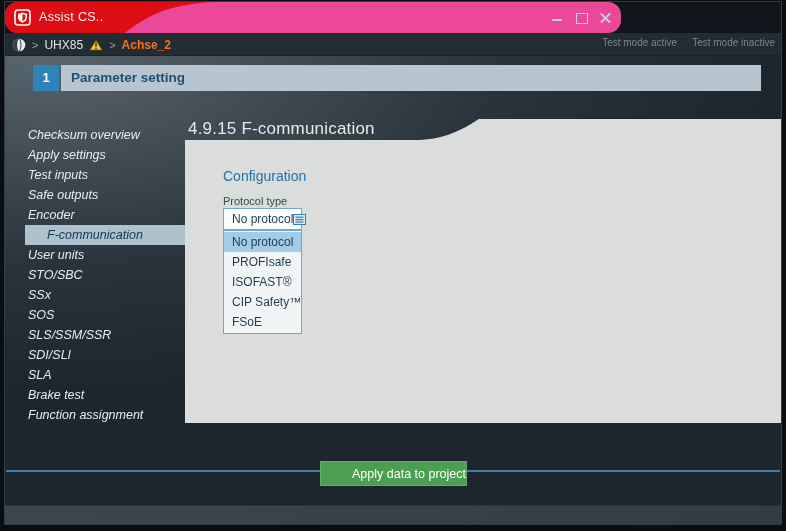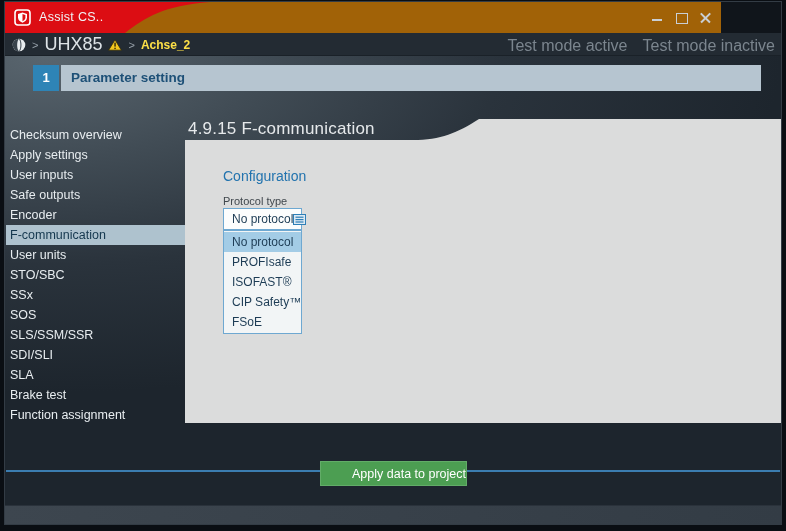--- a/index.html
+++ b/index.html
@@ -4,54 +4,54 @@
 <style>
   * { margin:0; padding:0; box-sizing:border-box; }
   body { background:#0a0e13; font-family:"Liberation Sans", sans-serif; }
   #screen { position:relative; width:786px; height:531px; background:#0a0e13; overflow:hidden;
             -webkit-font-smoothing:antialiased; }
 
   .window { position:absolute; left:5px; top:2px; width:776px; height:522px;
             background:#10151b; box-shadow:0 0 0 1px #333c45; }
 
   
-  .titlebar { position:absolute; left:0; top:0; width:716px; height:31px; background:#a16207; overflow:hidden; }
+  .titlebar { position:absolute; left:0; top:0; width:616px; height:31px; background:#ec4899; overflow:hidden;border-radius:13px; }
   .swoosh { position:absolute; left:0; top:0; }
   .logo { position:absolute; left:9px; top:7px; }
   .app-title { position:absolute; left:34px; top:0; line-height:31px; font-size:12.5px; color:#f0f3f5; letter-spacing:0.3px; }
   .controls { position:absolute; right:9px; top:0; height:31px; display:flex; align-items:center; gap:11px; }
   .wc { position:relative; width:13px; height:13px; cursor:pointer; }
   .wc-min::after { content:""; position:absolute; left:1px; top:8px; width:10px; height:2px; background:#c9cfd5; }
   .wc-max::after { content:""; position:absolute; left:1px; top:2px; width:10px; height:9px; border:1.5px solid #c9cfd5; }
   .wc-close::before, .wc-close::after { content:""; position:absolute; left:0; top:6px; width:13px; height:1.6px; background:#c9cfd5; }
   .wc-close::before { transform:rotate(45deg); }
   .wc-close::after  { transform:rotate(-45deg); }
 
   
   .crumbbar { position:absolute; left:0; top:31px; width:776px; height:23px; background:#232b33; border-bottom:1px solid #1a2128; }
   .crumbs { position:absolute; left:7px; top:0; height:23px; display:flex; align-items:center; gap:6px; }
   .crumb-sep { color:#97a1aa; font-size:11px; }
-  .crumb-device { color:#dde3e7; font-size:18px; }
-  .crumb-axis { color:#fde047; font-size:12px; font-weight:bold; }
+  .crumb-device { color:#dde3e7; font-size:12px; }
+  .crumb-axis { color:#f97316; font-size:12px; font-weight:bold; }
   .testmodes { position:absolute; right:3px; top:3px; display:flex; gap:9px; }
-  .testmode { font-size:16px; color:#7b858e; padding:1px 3px 3px 3px; border-bottom:1px solid #4e5760; cursor:pointer; }
+  .testmode { font-size:10px; color:#7b858e; padding:1px 3px 16px 3px; border-bottom:1px solid #4e5760; cursor:pointer; }
 
   
   .main { position:absolute; left:0; top:54px; width:776px; height:449px;
           background:radial-gradient(95% 75% at 5% 0%, #59656e 0%, #414c55 30%, #2a333c 62%, #1d252d 100%); }
 
   .step-square { position:absolute; left:28px; top:9px; width:26px; height:26px; background:#2e84b6;
                  color:#fff; font-size:13px; font-weight:bold; text-align:center; line-height:26px; }
   .step-bar { position:absolute; left:56px; top:9px; width:700px; height:26px; background:#b6c5d0; cursor:pointer; }
   .step-bar span { display:block; padding-left:10px; line-height:26px; font-size:13.5px; font-weight:600; color:#1d5077; }
 
   .sidebar { position:absolute; left:1px; top:69px; width:179px; }
-  .side-item { height:20px; line-height:20px; padding-left:4px; font-size:12.5px; color:#e8edf0;
-               white-space:nowrap; cursor:pointer; }
-  .side-item.selected { background:#aec2ce; color:#14374e; }
+  .side-item { height:20px; line-height:20px; padding-left:22px; font-size:12.5px; color:#e8edf0;
+               white-space:nowrap; cursor:pointer;font-style:italic; }
+  .side-item.selected { background:#aec2ce; color:#14374e;margin-left:19px; }
 
   
   .panel { position:absolute; left:180px; top:63px; width:596px; height:304px; }
   .panel svg.shape { position:absolute; left:0; top:0; }
   .panel-title { position:absolute; left:3px; top:-1px; height:22px; line-height:22px;
                  font-size:17px; font-weight:300; color:#e6e9eb; letter-spacing:0.2px; white-space:nowrap; }
   .section-title { position:absolute; left:38px; top:49px; font-size:14px; color:#2273ae;text-align:right; }
   .field-label { position:absolute; left:38px; top:76px; font-size:11px; color:#40474d; }
 
   .dropdown { position:absolute; left:38px; top:89px; width:79px; }
@@ -121,21 +121,21 @@
     <div class="main">
 
       <div class="step-square">1</div>
       <div class="step-bar">
         <span>Parameter setting</span>
       </div>
 
       <div class="sidebar">
         <div class="side-item">Checksum overview</div>
         <div class="side-item">Apply settings</div>
-        <div class="side-item">User inputs</div>
+        <div class="side-item">Test inputs</div>
         <div class="side-item">Safe outputs</div>
         <div class="side-item">Encoder</div>
         <div class="side-item selected">F-communication</div>
         <div class="side-item">User units</div>
         <div class="side-item">STO/SBC</div>
         <div class="side-item">SSx</div>
         <div class="side-item">SOS</div>
         <div class="side-item">SLS/SSM/SSR</div>
         <div class="side-item">SDI/SLI</div>
         <div class="side-item">SLA</div>

